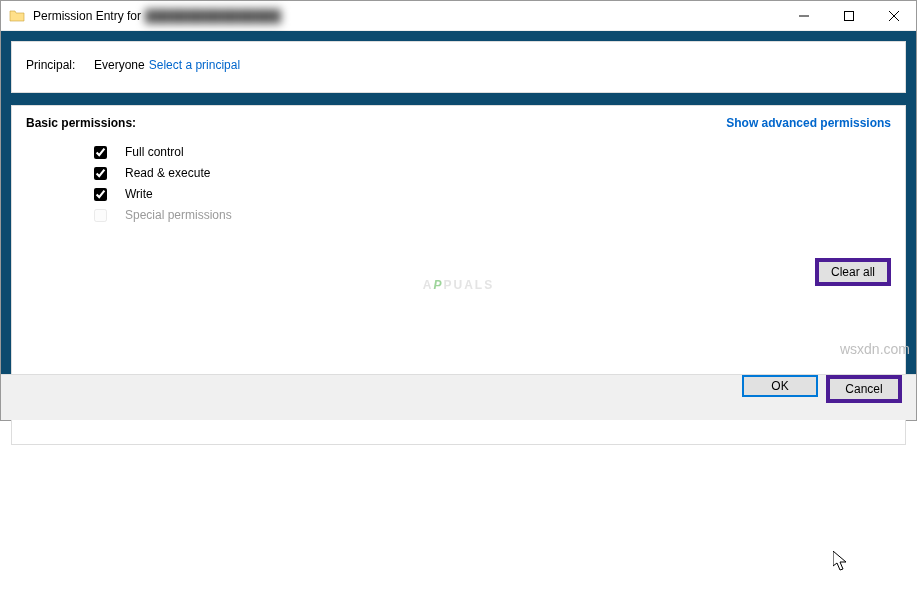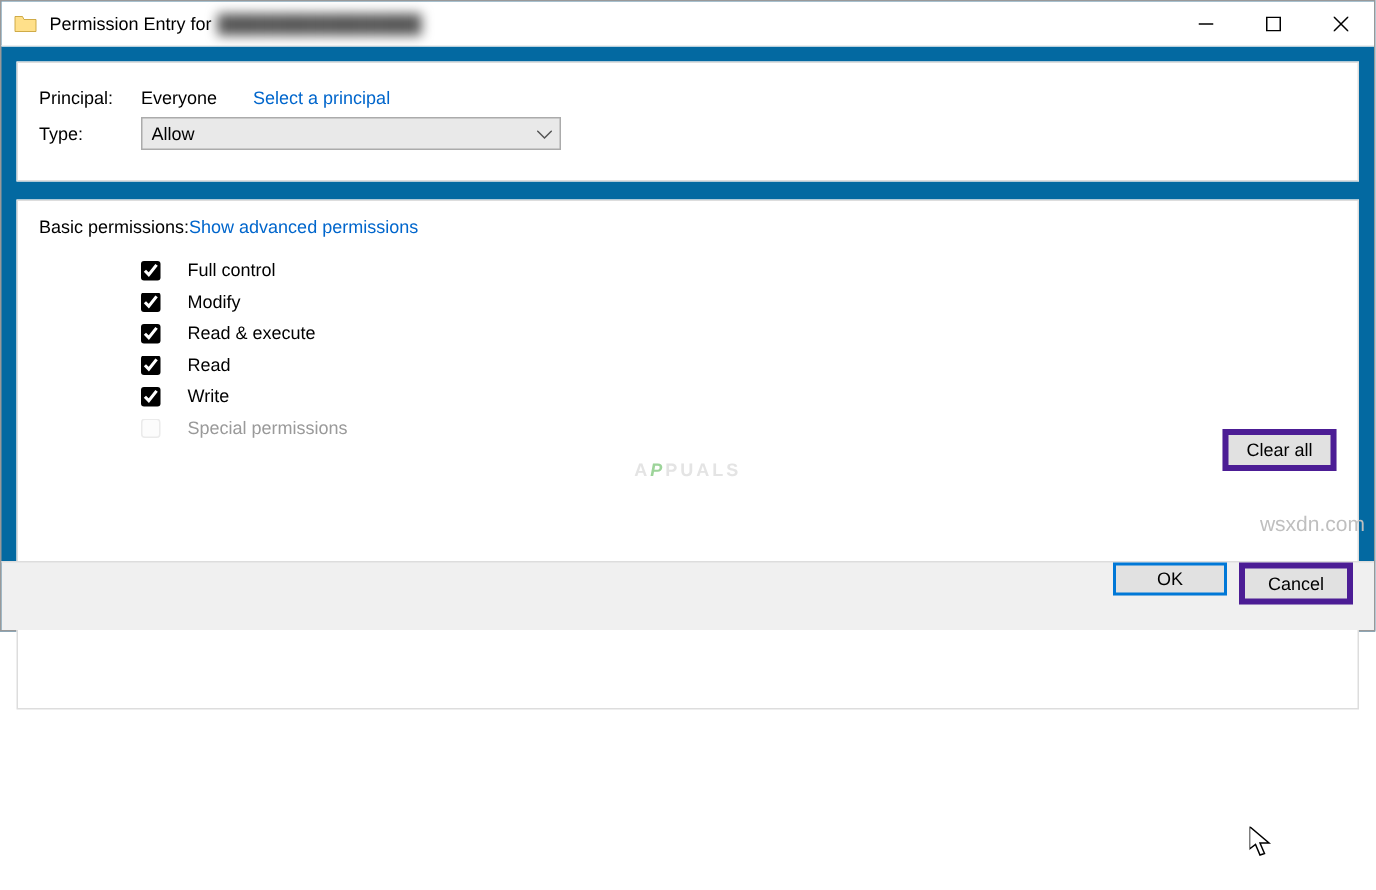--- a/index.html
+++ b/index.html
@@ -1,41 +1,41 @@
 <!DOCTYPE html>
 <html><head>
   <meta charset="utf-8">
   <style>
     * { box-sizing: border-box; margin: 0; padding: 0; font-family: 'Segoe UI', Tahoma, sans-serif; font-size: 12px; }
     body { background: #fff; width: 917px; height: 593px; position: relative; overflow: hidden; }
 
-    .window { width: 917px; height: 421px; border: 1px solid #999; background: #0369a1; position: relative; }
+    .window { width: 917px; height: 421px; border: 1px solid #999; background: #0c4a6e; position: relative; }
 
     .titlebar { height: 30px; background: #fff; display: flex; align-items: center; border-bottom: 1px solid #eee; }
     .titlebar .icon-slot { width: 16px; height: 16px; margin: 0 8px 0 8px; display:flex; align-items:center; justify-content:center; }
     .titlebar .title { flex: 0 0 auto; color: #000; font-size: 12px; }
     .titlebar .blurred { margin-left: 4px; filter: blur(4px); color:#555; }
     .titlebar .spacer { flex: 1; }
     .win-btn { width: 45px; height: 30px; display: flex; align-items: center; justify-content: center; color: #000; }
 
     .content { padding: 10px; }
 
     .panel { border: 1px solid #ddd; background: #fff; padding: 10px 14px 14px 14px; margin-bottom: 12px; }
 
     .row { display: flex; align-items: center; margin: 6px 0; }
     .row .label { width: 68px; color: #000; }
-    .principal-name { color: #000; margin-right: 24px; }
+    .principal-name { color: #000; margin-right: 4px; }
     .link { color: #0066cc; cursor: pointer; }
 
     .select-wrap { position: relative; display: inline-block; }
     .type-select { width: 280px; height: 22px; border: 1px solid #ababab; background: #e9e9e9; padding: 2px 22px 2px 6px; appearance:none; -webkit-appearance:none; }
     .select-chevron { position:absolute; right:6px; top:50%; transform:translateY(-50%); pointer-events:none; color:#555; }
 
     .perm-panel { min-height: 340px; position: relative; }
-    .perm-head { display:flex; justify-content: flex-start; align-items:flex-start; }
+    .perm-head { display:flex; justify-content: space-between; align-items:flex-start;font-weight:bold; }
     .perm-title { color:#000; margin-bottom:6px; }
     .adv-link { color:#0066cc; cursor:pointer; }
 
     .perm-list { margin-left: 68px; margin-top: 2px; }
     .perm-item { display:flex; align-items:flex-end; height: 21px; gap: 12px; }
     .perm-item input[type="checkbox"] { width:13px; height:13px; margin-right:6px; accent-color:#000; }
     .perm-item .check-disabled { opacity:0.45; }
     .perm-item .txt-disabled { color:#9a9a9a; }
 
     .clear-wrap { position:absolute; right:14px; top: 152px; }
@@ -82,61 +82,40 @@
   </div>
 
   <div class="content">
 
     <div class="panel">
       <div class="row">
         <span class="label">Principal:</span>
         <span class="principal-name">Everyone</span>
         <span class="link">Select a principal</span>
       </div>
-      <div class="row">
-        <span class="label">Type:</span>
-        <span class="select-wrap">
-          <select class="type-select">
-            <option>Allow</option>
-          </select>
-          <span class="select-chevron">
-            <svg width="10" height="6" viewBox="0 0 10 6">
-                <path d="M0 0l5 5 5-5" fill="none" stroke="#555" stroke-width="1"></path>
-              </svg>
-          </span>
-        </span>
-      </div>
     </div>
 
     <div class="panel perm-panel">
       <div class="watermark">
         <span>A</span><span class="green">P</span><span>PUALS</span>
       </div>
 
       <div class="perm-head">
         <div class="perm-title">Basic permissions:</div>
         <div class="adv-link">Show advanced permissions</div>
       </div>
 
       <div class="perm-list">
         <label class="perm-item">
           <input type="checkbox" checked="" style="">
           <span>Full control</span>
         </label>
         <label class="perm-item">
           <input type="checkbox" checked="" style="">
-          <span>Modify</span>
-        </label>
-        <label class="perm-item">
-          <input type="checkbox" checked="" style="">
           <span>Read &amp; execute</span>
-        </label>
-        <label class="perm-item">
-          <input type="checkbox" checked="" style="">
-          <span>Read</span>
         </label>
         <label class="perm-item">
           <input type="checkbox" checked="" style="">
           <span>Write</span>
         </label>
         <label class="perm-item">
           <input type="checkbox" disabled="" class="check-disabled" style="">
           <span class="txt-disabled">Special permissions</span>
         </label>
       </div>

